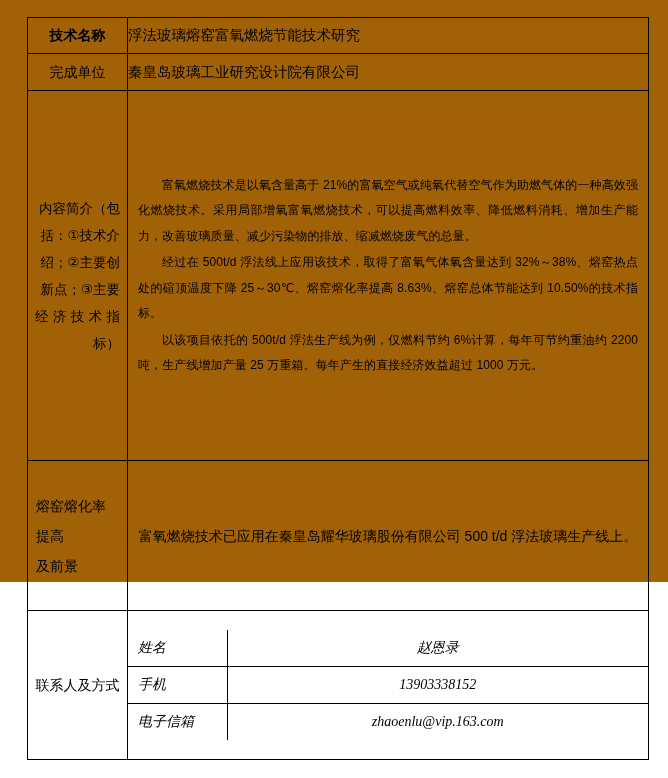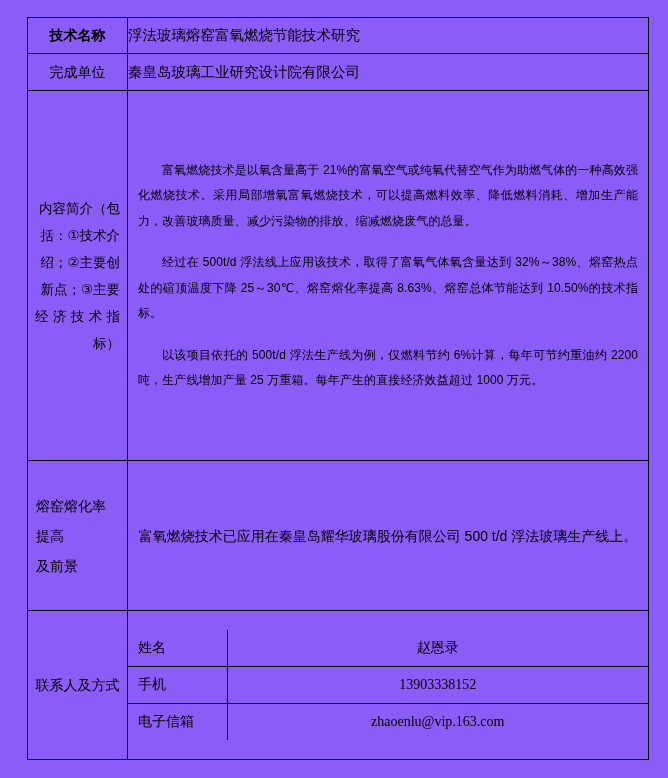--- a/index.html
+++ b/index.html
@@ -10,22 +10,22 @@
   body {
     width: 668px;
     height: 778px;
     font-family: "Liberation Sans", "DejaVu Sans", sans-serif;
     color: #000000;
     overflow: hidden;
   }
   #sheet {
     position: relative;
     width: 668px;
-    height: 778px;
-    background: #8b5cf6;
+    height: 582px;
+    background: #a16207;
   }
   table.doc {
     position: absolute;
     left: 27px;
     top: 17px;
     width: 621px;
     border-collapse: collapse;
     table-layout: fixed;
   }
   table.doc td {
@@ -79,21 +79,21 @@
   }
   .para {
     font-size: 12px;
     line-height: 25.5px;
     text-align: justify;
     text-justify: inter-ideograph;
     text-indent: 2em;
     margin: 0;
     letter-spacing: 0.1px;
   }
-  .para + .para { margin-top: 16px; }
+  .para + .para { margin-top: 1px; }
 
   .apply-cell {
     padding: 0 8px !important;
     vertical-align: middle;
   }
   .apply-text {
     font-size: 14px;
     line-height: 24px;
     margin: 0;
     text-align: center;
@@ -102,20 +102,21 @@
   
   table.contact {
     border-collapse: collapse;
     table-layout: fixed;
     width: 100%;
   }
   table.contact td {
     border: 1px solid #000000;
     height: 36px;
     padding: 0;
+    font-style: italic;
   }
   table.contact td.k {
     width: 99px;
     font-size: 14px;
     text-align: left;
     padding: 0 10px !important;
   }
   table.contact td.v {
     font-size: 14px;
     text-align: center;

